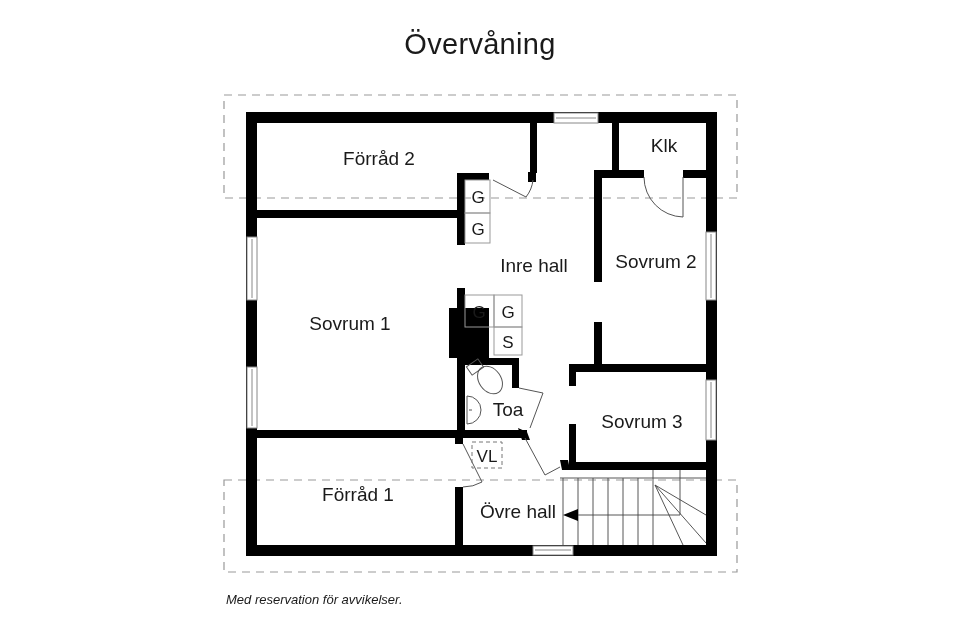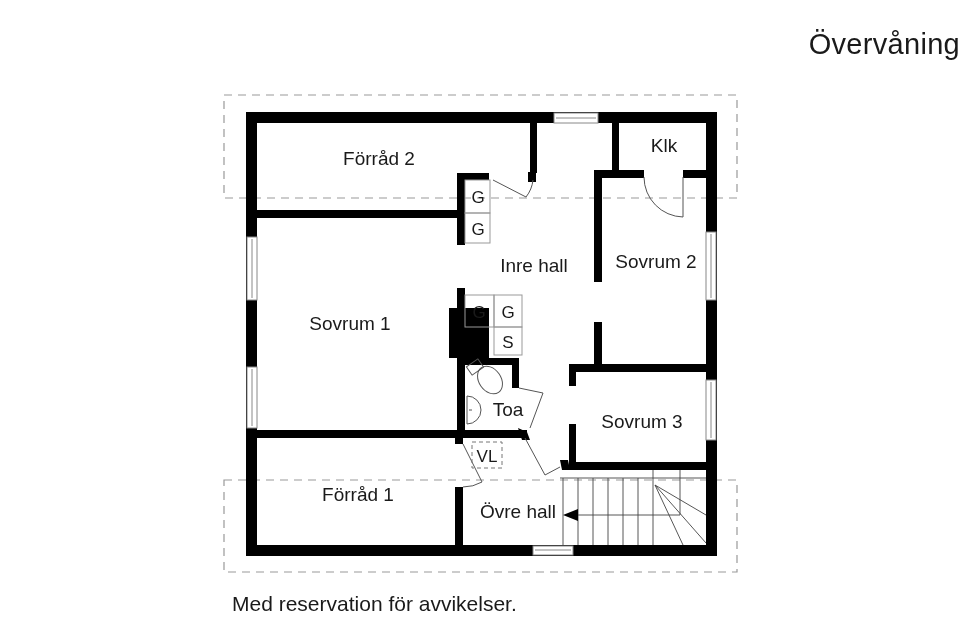--- a/index.html
+++ b/index.html
@@ -1,18 +1,18 @@
 <!DOCTYPE html>
 <html><head>
 <meta charset="utf-8">
 <style>
   html, body { margin:0; padding:0; background:#ffffff; }
   body { width:960px; height:640px; position:relative; overflow:hidden; font-family:"Liberation Sans", sans-serif; color:#1a1a1a; }
-  .title { position:absolute; left:0; width:960px; top:28px; text-align:right; font-size:29px; font-weight:normal; letter-spacing:0.3px; }
-  .footnote { position:absolute; left:232px; top:592px; font-size:21px; }
+  .title { position:absolute; left:0; width:960px; top:28px; text-align:center; font-size:29px; font-weight:normal; letter-spacing:0.3px; }
+  .footnote { position:absolute; left:226px; top:592px; font-size:13px;font-style:italic; }
   svg.plan { position:absolute; left:0; top:0; }
   .lbl { font-family:"Liberation Sans", sans-serif; font-size:19px; fill:#1a1a1a; }
   .lbl-sm { font-family:"Liberation Sans", sans-serif; font-size:17px; fill:#1a1a1a; }
 </style>
 </head>
 <body>
 
 <div class="title">Övervåning</div>
 
 <svg class="plan" width="960" height="640" viewBox="0 0 960 640">

